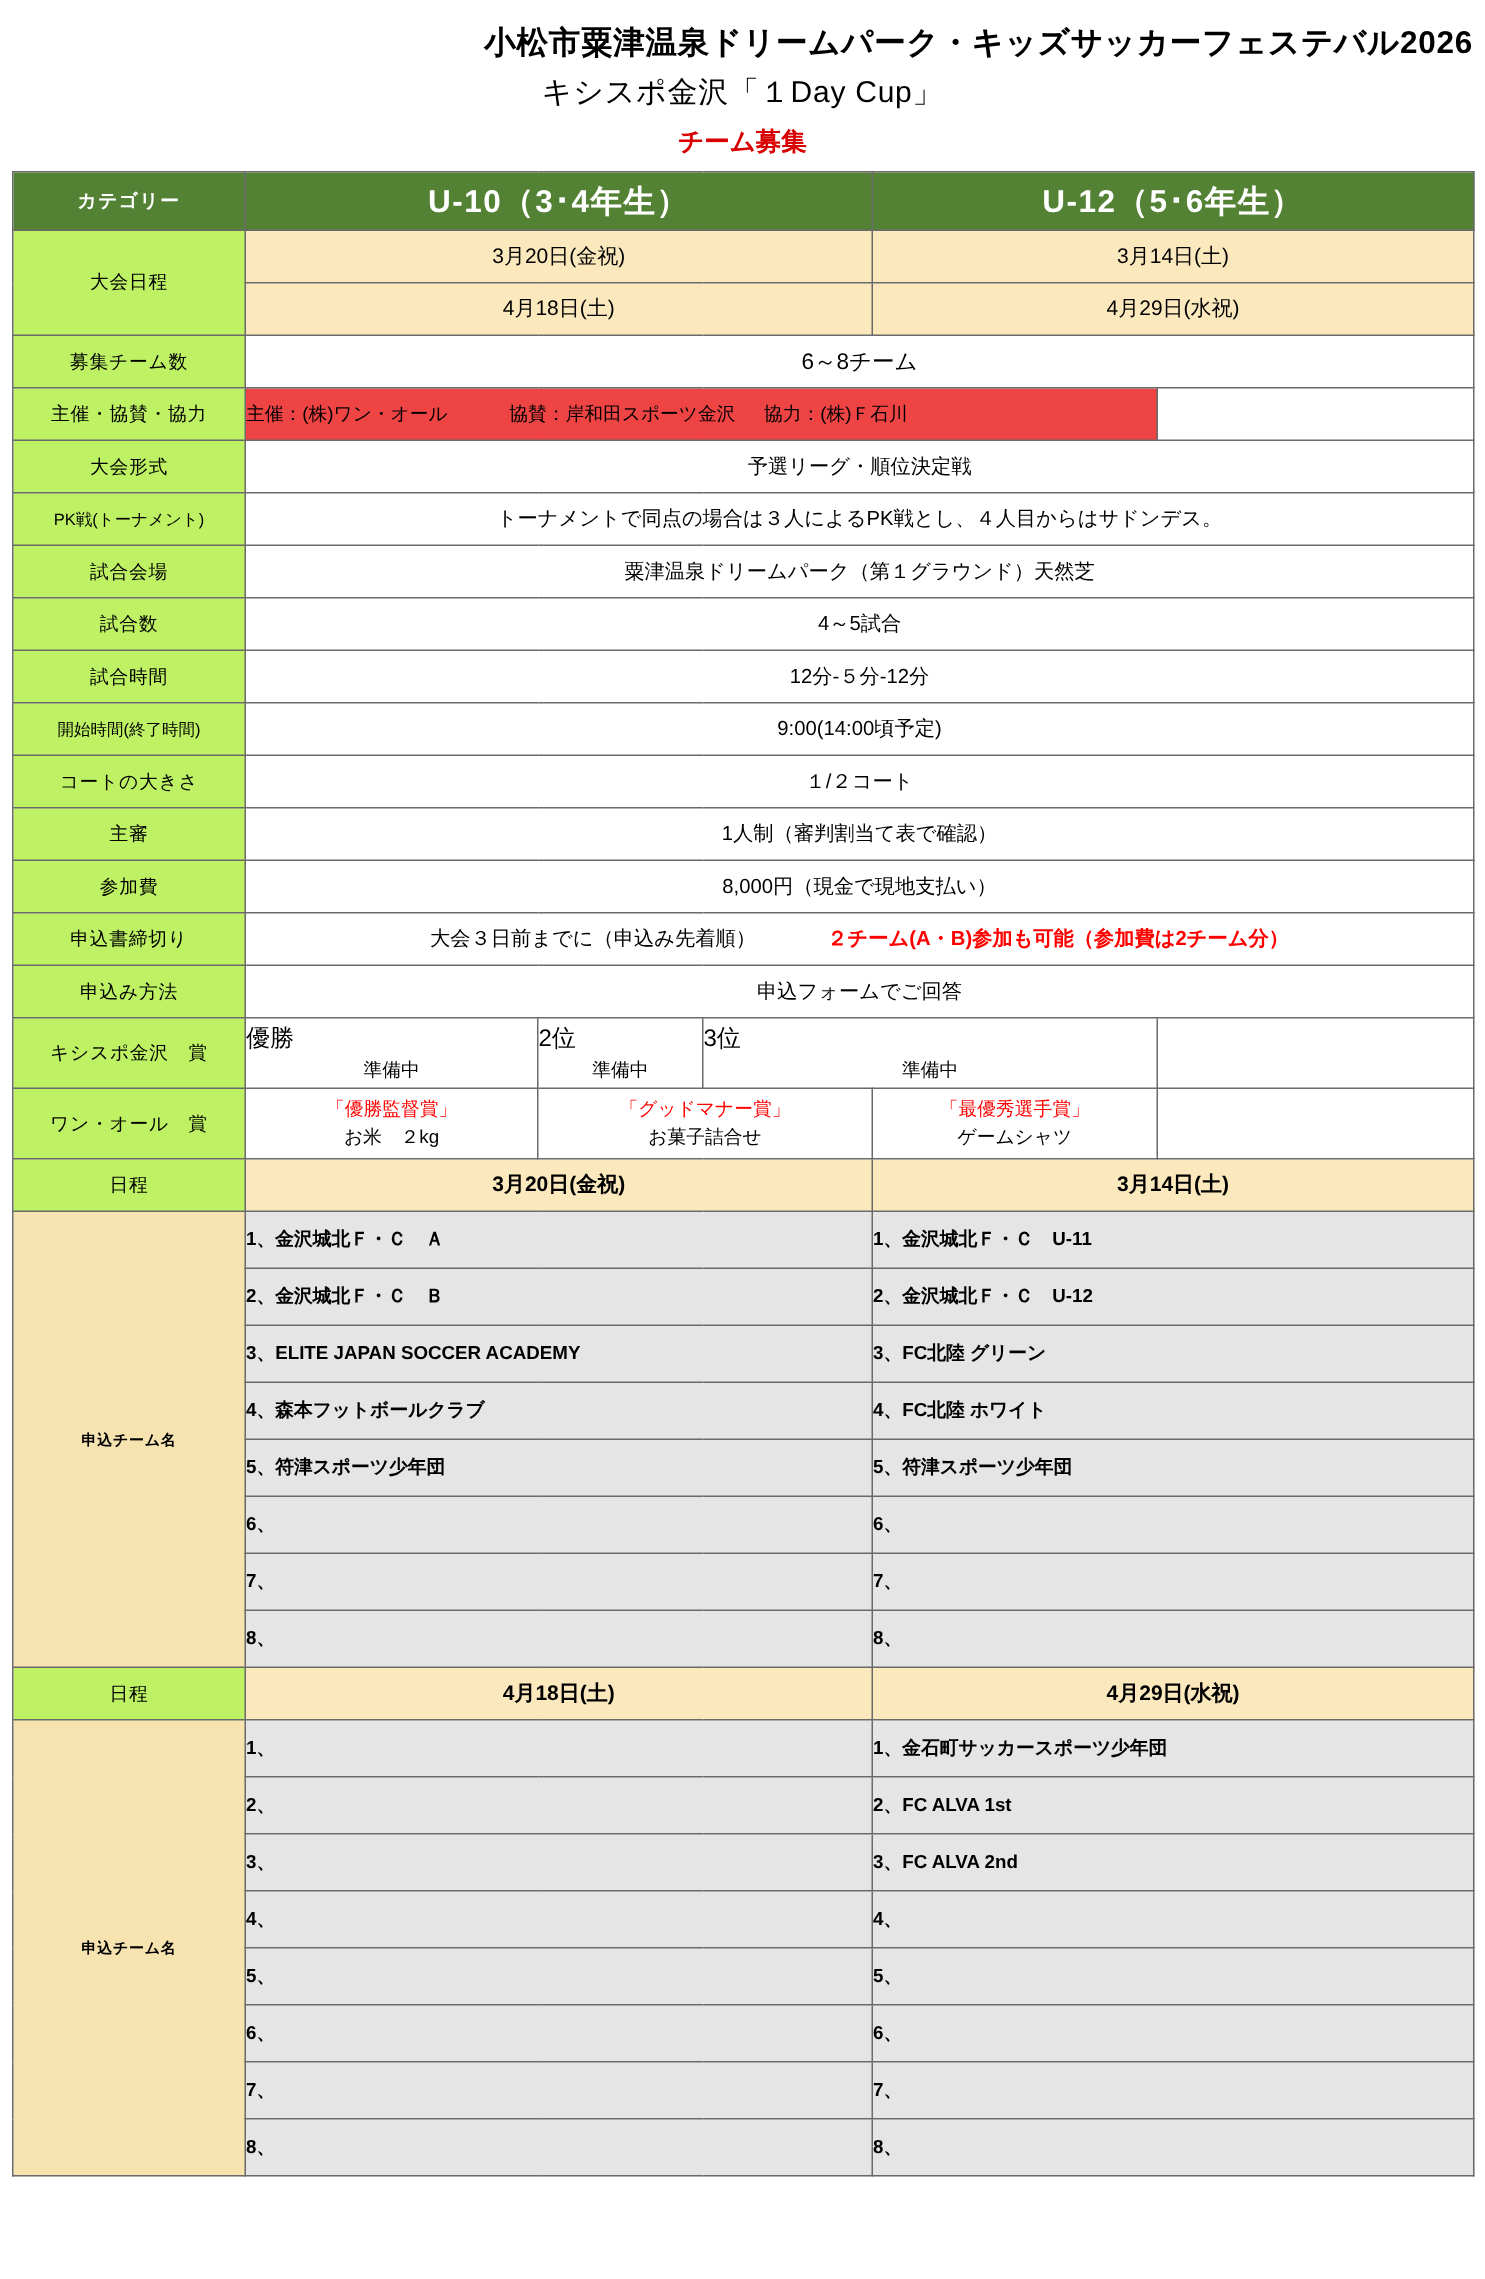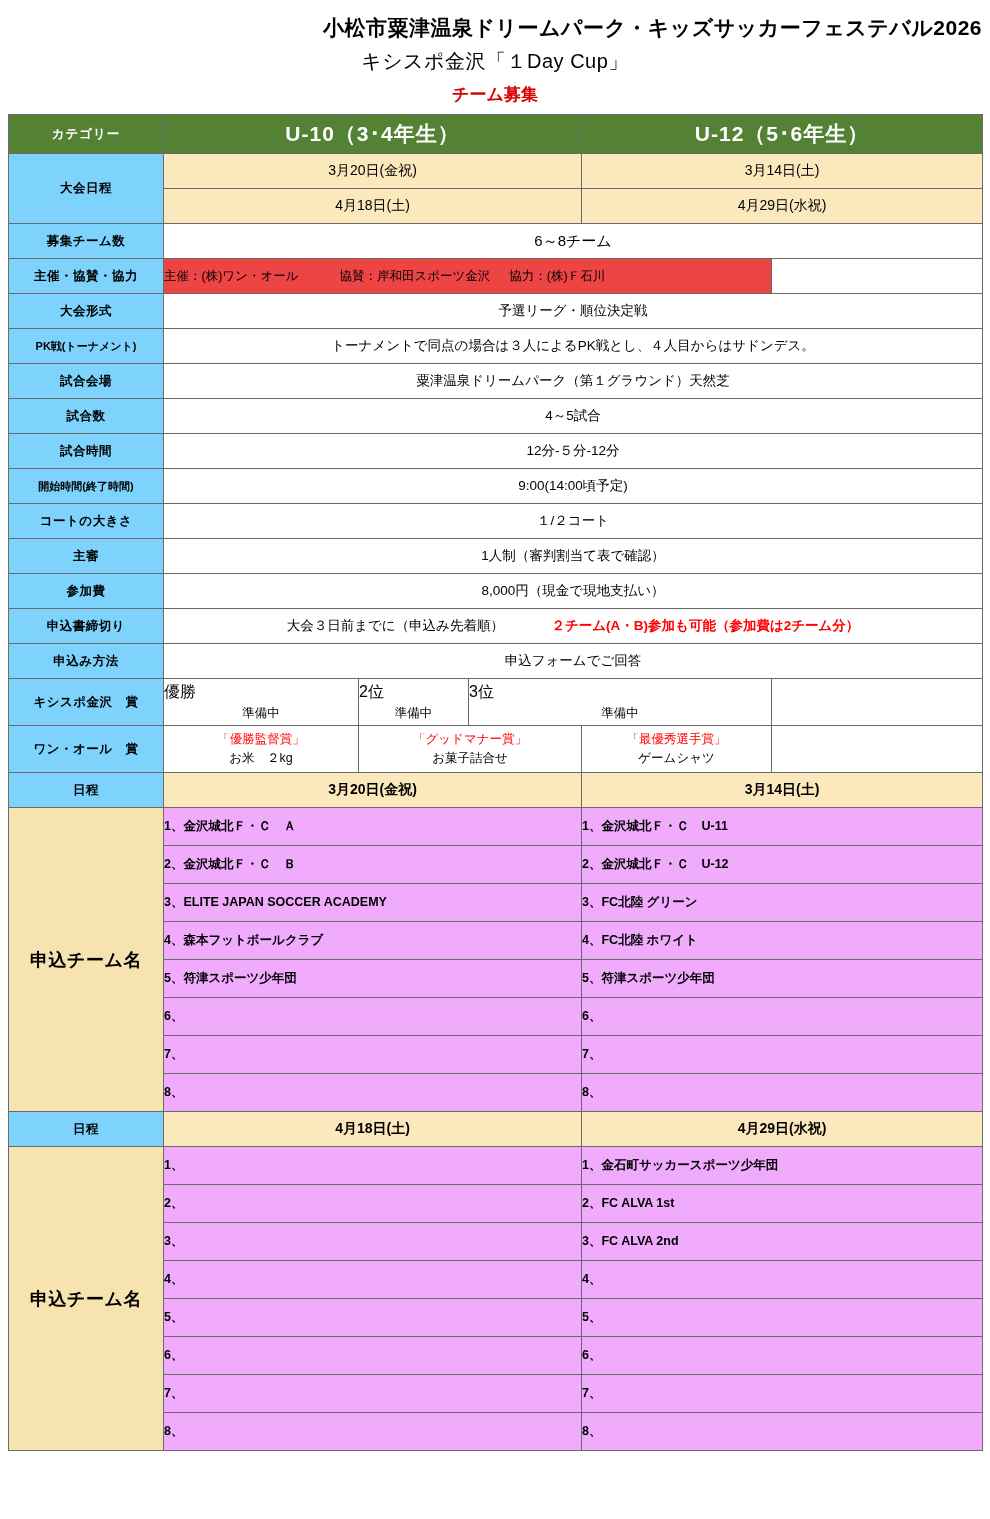--- a/index.html
+++ b/index.html
@@ -44,24 +44,24 @@
     width: 974px;
     margin: 0 auto;
     table-layout: fixed;
   }
   table.main td, table.main th {
     border: 1px solid #6a6a6a;
     padding: 0;
     vertical-align: middle;
   }
   .lbl {
-    background: #7dd3fc;
+    background: #bef264;
     text-align: center;
     font-size: 12.5px;
-    font-weight: bold;
+    font-weight: normal;
     height: 34px;
     letter-spacing: 0.5px;
   }
   .lbl.small { font-size: 11px; letter-spacing: 0; }
   .hdr-cat {
     background: #548235;
     color: #ffffff;
     text-align: center;
     font-size: 12.5px;
     font-weight: bold;
@@ -104,38 +104,38 @@
     height: 46px;
     font-size: 12px;
     padding: 3px 6px;
     text-align: left;
     vertical-align: top;
   }
   .prize-rank { font-size: 16px; display: block; text-align: left; }
   .prize-val { display: block; text-align: center; font-size: 12.5px; margin-top: 2px; }
   .prize-val.redq { color: #ff0000; }
   .team-cell {
-    background: #f0abfc;
+    background: #e5e5e5;
     text-align: left;
     font-size: 12.5px;
     height: 37px;
     padding-left: 10px;
     font-weight: bold;
   }
   .daterow {
     background: #fbe8bd;
     text-align: center;
     font-size: 14px;
     font-weight: bold;
     height: 32px;
   }
   .lbl-tall {
     background: #f6e3b0;
     text-align: center;
-    font-size: 18px;
+    font-size: 10px;
     font-weight: bold;
     letter-spacing: 0.5px;
   }
 </style>
 </head>
 <body>
 
 <div class="page">
 
   <div class="title-1">小松市粟津温泉ドリームパーク・キッズサッカーフェステバル2026</div>

